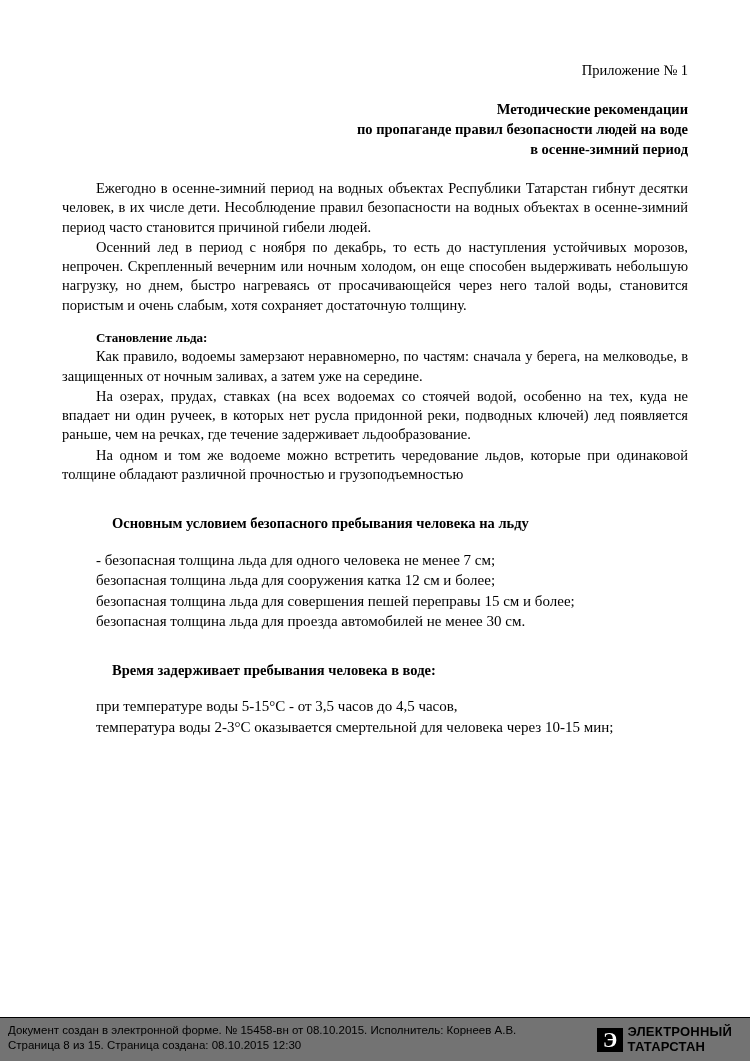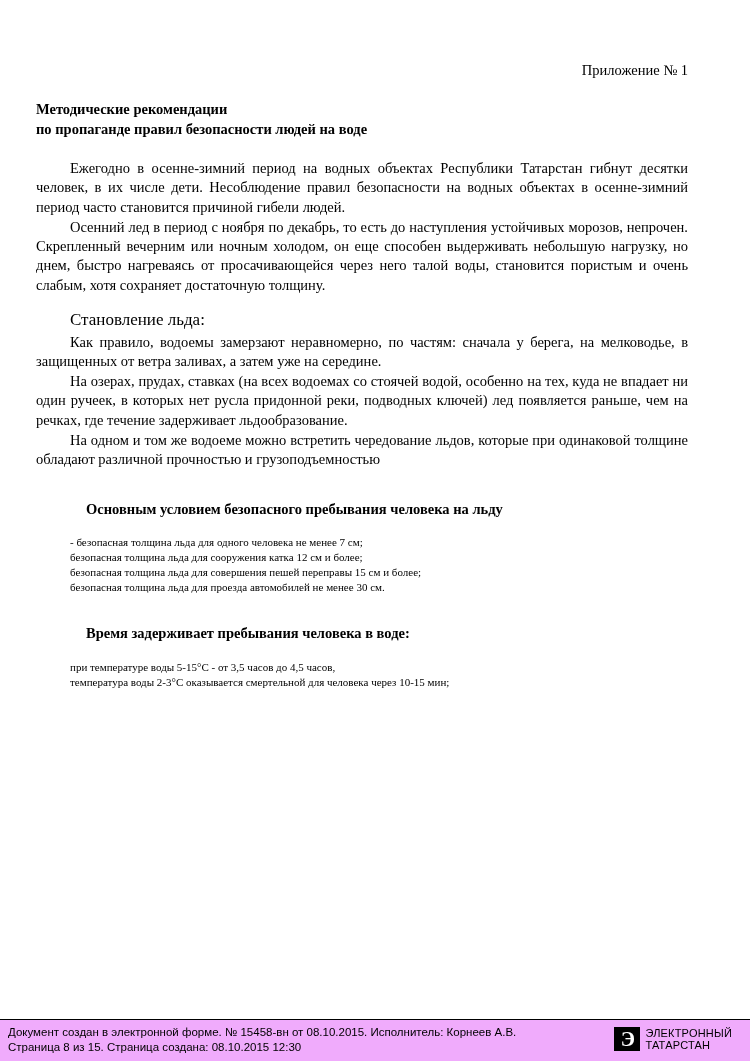--- a/index.html
+++ b/index.html
@@ -13,90 +13,90 @@
     font-family: "Liberation Serif", serif;
     color: #000000;
     position: relative;
     overflow: hidden;
   }
   .page {
     position: relative;
     width: 750px;
     height: 1061px;
     box-sizing: border-box;
-    padding: 62px 62px 0 36px;
+    padding: 62px 62px 0 62px;
   }
   .appendix {
     text-align: right;
     font-size: 14.5px;
     margin-bottom: 20px;
   }
   .doc-title {
-    text-align: left;
+    text-align: right;
     font-weight: bold;
     font-size: 14.5px;
     line-height: 1.38;
     margin-bottom: 20px;
   }
   .doc-title div {
     white-space: nowrap;
   }
   p.body-par {
     font-size: 14.5px;
     line-height: 1.33;
     text-align: justify;
     text-indent: 34px;
     margin: 0 0 1px 0;
   }
   .section-gap {
     height: 13px;
   }
   .sub-head {
-    font-weight: normal;
-    font-size: 17px;
+    font-weight: bold;
+    font-size: 13px;
     line-height: 1.33;
     text-indent: 34px;
     margin: 0 0 1px 0;
   }
   .block-head {
     font-weight: bold;
     font-size: 14.5px;
     line-height: 1.36;
     text-indent: 34px;
     margin: 16px;
   }
   .block-head.cont {
     text-indent: 34px;
   }
   ul.plain-list {
     list-style: none;
     margin: 0;
     padding: 0;
   }
   ul.plain-list li {
-    font-size: 11px;
+    font-size: 15px;
     line-height: 1.36;
     text-indent: 34px;
     margin: 0;
   }
   .footer {
     position: absolute;
     left: 0;
     bottom: 0;
     width: 750px;
     border-top: 1px solid #000;
     box-sizing: border-box;
     padding: 5px 8px 6px 8px;
     font-family: "Liberation Sans", sans-serif;
     font-size: 11.5px;
     line-height: 1.32;
     display: flex;
     justify-content: space-between;
     align-items: flex-start;
-    background: #f0abfc;
+    background: #737373;
   }
   .footer-text div {
     white-space: nowrap;
   }
   .logo {
     display: flex;
     align-items: center;
     gap: 5px;
     padding-right: 10px;
     padding-top: 2px;
@@ -108,45 +108,46 @@
     color: #fff;
     font-family: "Liberation Serif", serif;
     font-size: 21px;
     font-weight: bold;
     line-height: 24px;
     text-align: center;
     letter-spacing: -1px;
   }
   .logo-text {
     font-family: "Liberation Sans", sans-serif;
-    font-size: 11px;
-    font-weight: normal;
+    font-size: 13px;
+    font-weight: bold;
     line-height: 1.15;
     letter-spacing: 0.2px;
   }
 </style>
 </head>
 <body>
 
 <div class="page">
 
   <div class="appendix">Приложение № 1</div>
 
   <div class="doc-title">
     <div>Методические рекомендации</div>
     <div>по пропаганде правил безопасности людей на воде</div>
+    <div>в осенне-зимний период</div>
   </div>
 
   <p class="body-par">Ежегодно в осенне-зимний период на водных объектах Республики Татарстан гибнут десятки человек, в их числе дети. Несоблюдение правил безопасности на водных объектах в осенне-зимний период  часто становится причиной гибели людей.</p>
   <p class="body-par">Осенний лед в период с ноября по декабрь, то есть до наступления устойчивых морозов, непрочен. Скрепленный вечерним или ночным холодом, он еще способен выдерживать небольшую нагрузку, но днем, быстро нагреваясь от просачивающейся через него талой воды, становится пористым и очень слабым, хотя сохраняет достаточную толщину.</p>
 
   <div class="section-gap"></div>
 
   <div class="sub-head">Становление льда:</div>
-  <p class="body-par">Как правило, водоемы замерзают неравномерно, по частям: сначала у берега, на мелководье, в защищенных от ветра заливах, а затем уже на середине.</p>
+  <p class="body-par">Как правило, водоемы замерзают неравномерно, по частям: сначала у берега, на мелководье, в защищенных от ночным заливах, а затем уже на середине.</p>
   <p class="body-par">На озерах, прудах, ставках (на всех водоемах со стоячей водой, особенно на тех, куда не впадает ни один ручеек, в которых нет русла придонной реки, подводных ключей) лед появляется раньше, чем на речках, где течение задерживает льдообразование.</p>
   <p class="body-par">На одном и том же водоеме можно встретить чередование льдов, которые при одинаковой толщине обладают различной прочностью и грузоподъемностью</p>
 
   <div class="section-gap"></div>
 
   <div class="block-head">Основным условием безопасного пребывания человека на льду</div>
   <ul class="plain-list">
     <li>- безопасная толщина льда для одного человека  не менее 7 см;</li>
     <li>безопасная толщина льда для сооружения катка  12 см и более;</li>
     <li>безопасная толщина льда для совершения пешей переправы 15 см и более;</li>

